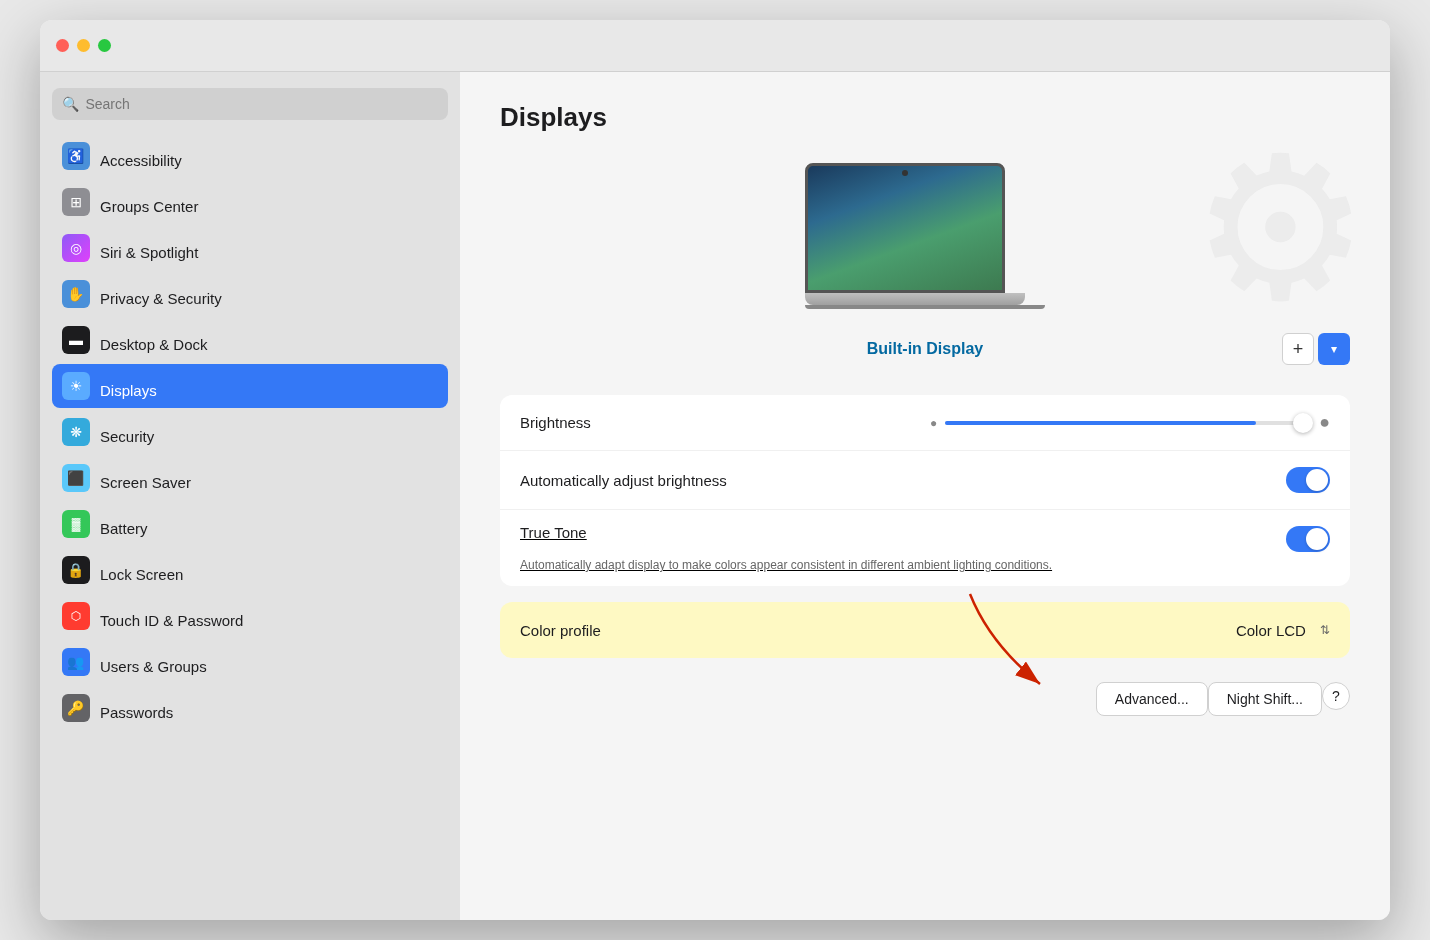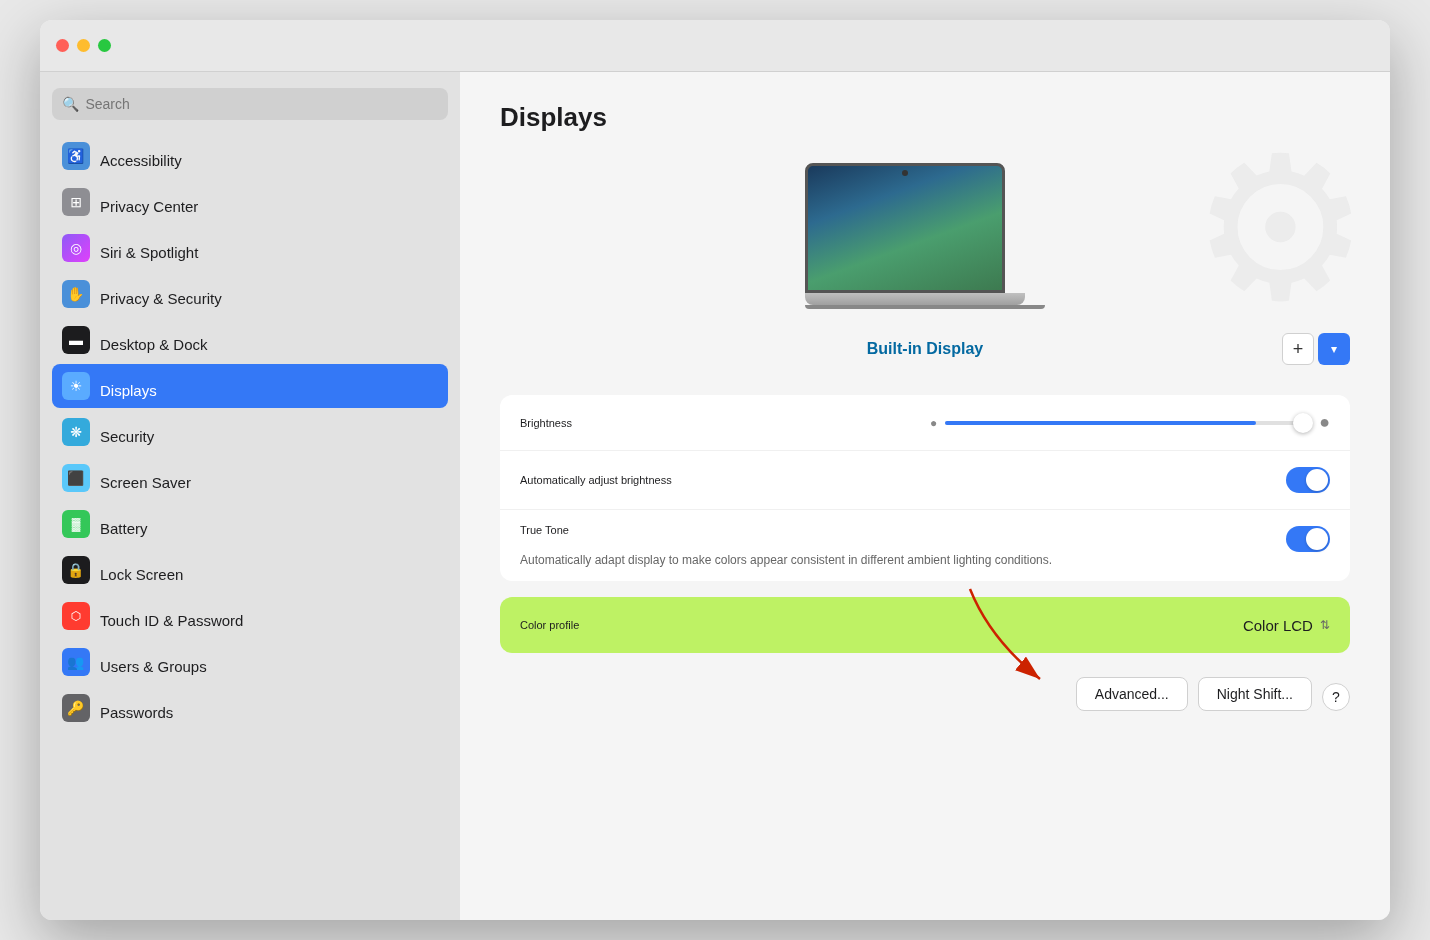--- a/index.html
+++ b/index.html
@@ -243,32 +243,33 @@
       display: flex;
       align-items: center;
       padding: 16px 20px;
       border-bottom: 1px solid #f0f0f0;
       min-height: 56px;
     }
     .settings-row:last-child {
       border-bottom: none;
     }
     .settings-row-label {
-      font-size: 11px;
+      font-size: 15px;
       color: #1d1d1f;
       font-weight: 500;
       flex: 1;
     }
     .settings-row-desc {
       font-size: 12px;
       color: #666;
       margin-top: 17px;
     }
     .settings-row-label-group {
       flex: 1;
+      text-decoration: underline;
     }
     .brightness-row {
       align-items: center;
     }
     
     .slider-container {
       display: flex;
       align-items: center;
       gap: 8px;
       flex: 1;
@@ -321,45 +322,45 @@
       height: 22px;
       background: white;
       border-radius: 50%;
       top: 2px;
       right: 2px;
       box-shadow: 0 1px 3px rgba(0,0,0,0.2);
     }
 
     
     .color-profile-card {
-      background: #bef264;
+      background: #fef9c3;
       border-radius: 12px;
       margin-bottom: 16px;
     }
     .select-control {
       display: flex;
       align-items: center;
-      gap: 7px;
+      gap: 14px;
       cursor: pointer;
     }
     .select-value {
       font-size: 15px;
       color: #1d1d1f;
     }
     .select-chevron {
       font-size: 12px;
       color: #666;
     }
 
     
     .action-row {
       display: flex;
       justify-content: flex-end;
-      align-items: flex-end;
-      gap: 10px;
+      align-items: flex-start;
+      gap: 0;
       margin-top: 8px;
       position: relative;
     }
     .btn-action {
       padding: 8px 18px;
       border-radius: 8px;
       border: 1px solid #d0d0d0;
       background: white;
       font-size: 14px;
       cursor: pointer;
@@ -415,21 +416,21 @@
         <div class="item-icon icon-accessibility">
           <span style="color:white;font-size:14px;">♿</span>
         </div>
         <span class="item-label">Accessibility</span>
       </div>
 
       <div class="sidebar-item">
         <div class="item-icon icon-control-center">
           <span style="color:white;font-size:14px;">⊞</span>
         </div>
-        <span class="item-label">Privacy Center</span>
+        <span class="item-label">Groups Center</span>
       </div>
 
       <div class="sidebar-item">
         <div class="item-icon icon-siri">
           <span style="color:white;font-size:14px;">◎</span>
         </div>
         <span class="item-label">Siri &amp; Spotlight</span>
       </div>
 
       <div class="sidebar-item">

